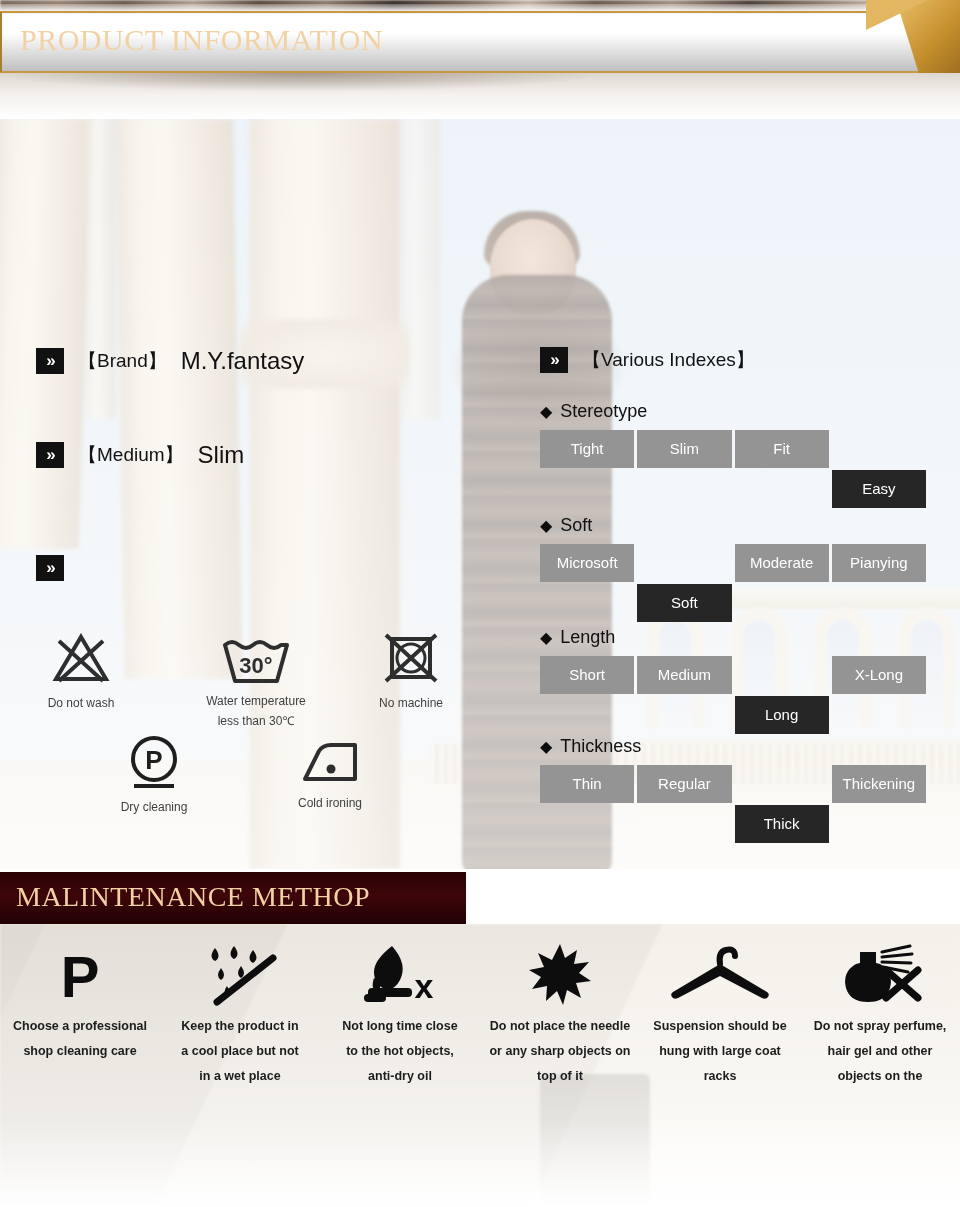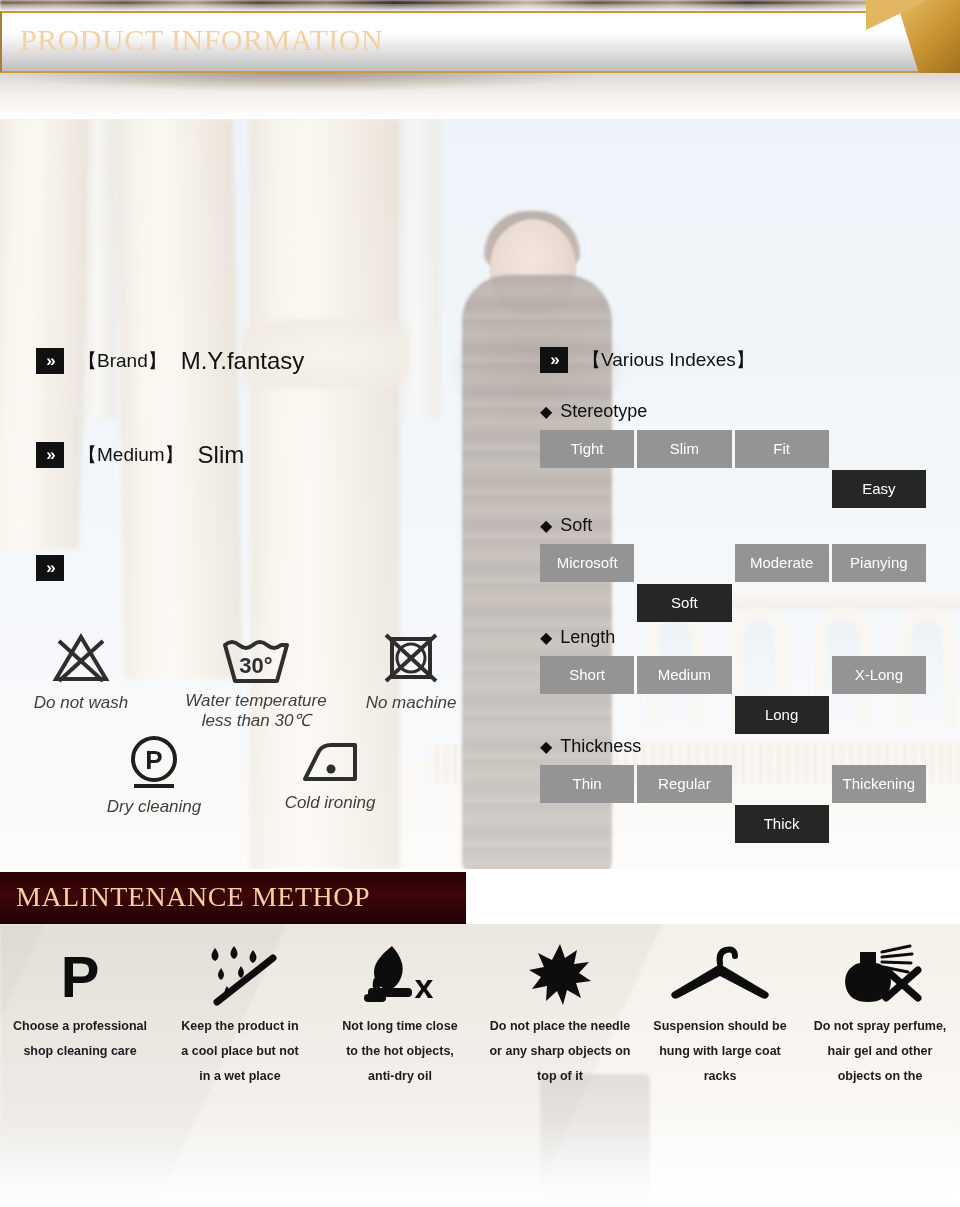--- a/index.html
+++ b/index.html
@@ -178,21 +178,21 @@
     font-size: 19px; color: #121212; font-weight: 500; white-space: nowrap;
   }
   .spec-value { font-size: 24px; color: #121212; white-space: nowrap; }
 
   #brandRow   { left: 36px; top: 228px; }
   #fabricRow  { left: 36px; top: 322px; }
   #washRow    { left: 36px; top: 436px; }
 
   
   .care { position: absolute; text-align: center; color: #3c3c3c; }
-  .care .cap { font-size: 17px; line-height: 20px; color: #3f3f3f; font-style: italic; }
+  .care .cap { font-size: 12px; line-height: 20px; color: #3f3f3f; }
   .care svg { display: block; margin: 0 auto 6px; }
 
   #care1 { left: 18px;  top: 512px; width: 126px; }
   #care2 { left: 170px; top: 516px; width: 172px; }
   #care3 { left: 352px; top: 512px; width: 118px; }
   #care4 { left: 96px;  top: 614px; width: 116px; }
   #care5 { left: 272px; top: 620px; width: 116px; }
 
   
   #indexHead { position: absolute; left: 540px; top: 228px; display: flex; align-items: center; gap: 14px; }

